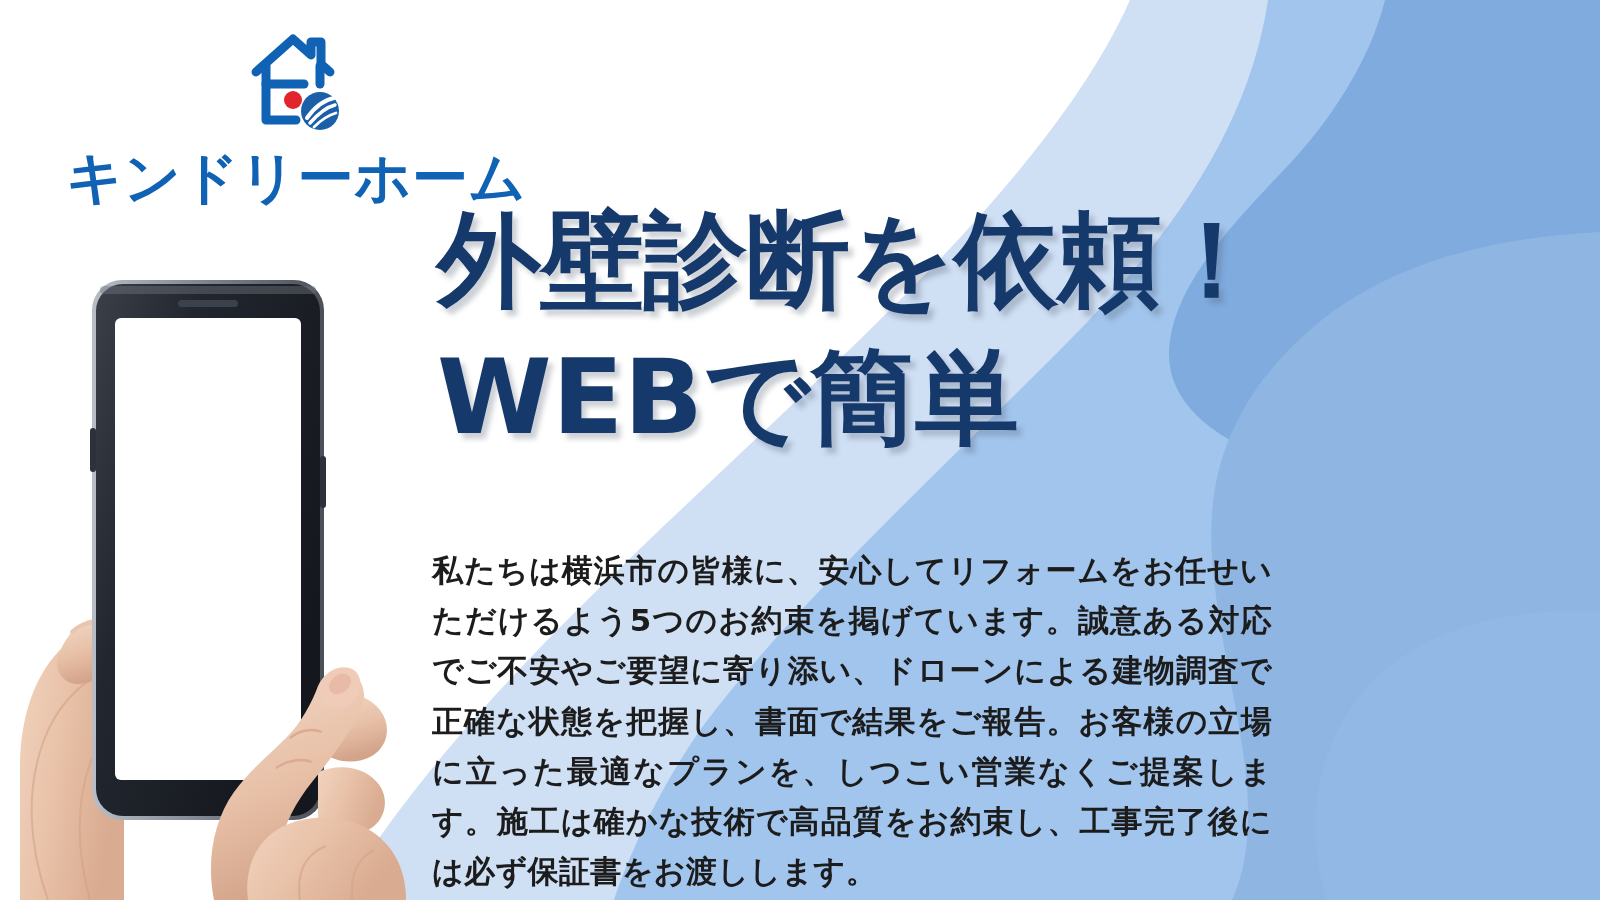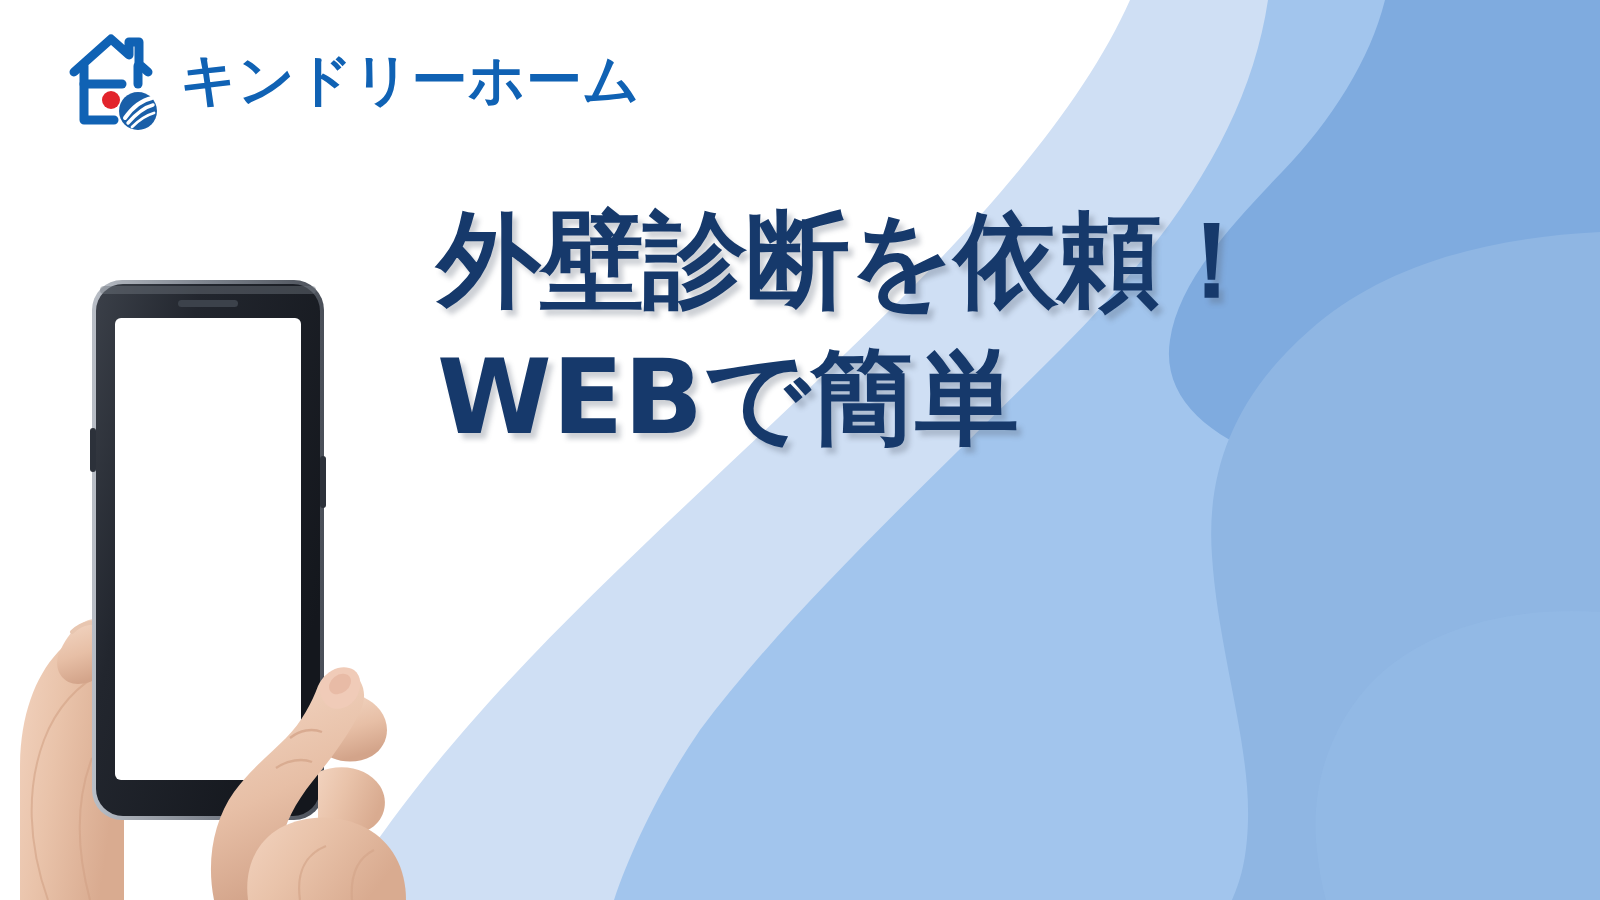--- a/index.html
+++ b/index.html
@@ -32,20 +32,21 @@
 
   
   .logo-block {
     position: absolute;
     left: 66px;
     top: 28px;
     display: flex;
     align-items: center;
     gap: 18px;
     z-index: 6;
+    flex-direction: column;
   }
   .logo-mark {
     width: 96px;
     height: 104px;
     flex: none;
   }
   .logo-text {
     font-size: 56px;
     font-weight: 700;
     color: #1062b4;
@@ -212,14 +213,15 @@
       <path d="M300 652 C296 624 306 606 326 598" fill="none" stroke="#d2a286" stroke-width="2.2" opacity="0.6"></path>
       <path d="M352 652 C350 626 358 610 374 602" fill="none" stroke="#d2a286" stroke-width="2.2" opacity="0.55"></path>
     </g>
   </svg>
 
   <div class="headline">
     <div class="headline-line line2">外壁診断を依頼！</div>
     <div class="headline-line line1">WEBで簡単</div>
   </div>
 
+  <p class="lead">私たちは横浜市の皆様に、安心してリフォームをお任せいただけるよう5つのお約束を掲げています。誠意ある対応でご不安やご要望に寄り添い、ドローンによる建物調査で正確な状態を把握し、書面で結果をご報告。お客様の立場に立った最適なプランを、しつこい営業なくご提案します。施工は確かな技術で高品質をお約束し、工事完了後には必ず保証書をお渡しします。</p>
 
 </div>
 
 </body></html>

